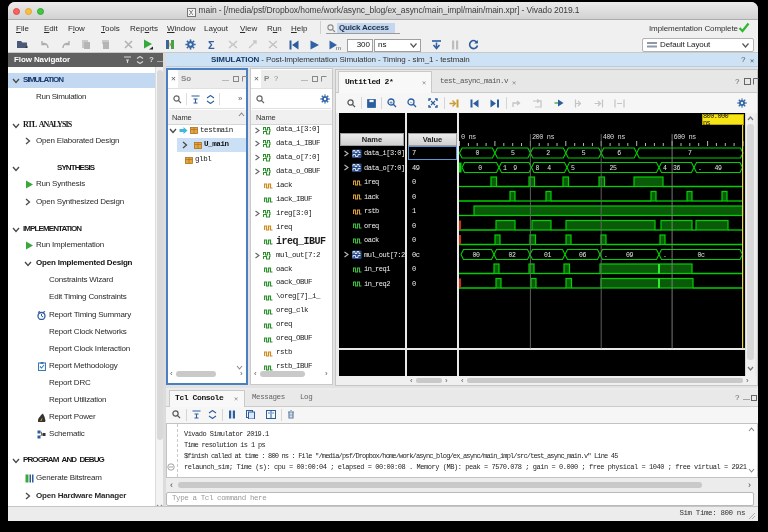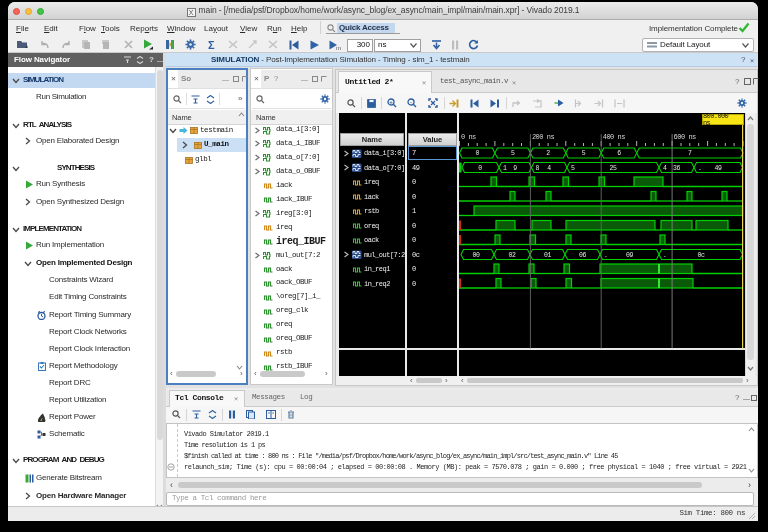--- a/index.html
+++ b/index.html
@@ -6,21 +6,21 @@
 </style></head><body>
 <div style="position:absolute;left:8px;top:2px;width:750px;height:519px;background:#ececec;border-radius:7px;overflow:hidden;"></div>
 <div style="position:absolute;left:8px;top:2px;width:750px;height:18px;background:linear-gradient(#ecebec,#d3d2d3);border-bottom:1px solid #acacac;border-radius:7px 7px 0 0;"></div>
 <div style="position:absolute;left:12.5px;top:8px;width:7px;height:7px;border-radius:50%;background:#f6645c;border:0.5px solid #dd4d44;"></div>
 <div style="position:absolute;left:24.5px;top:8px;width:7px;height:7px;border-radius:50%;background:#f9be3e;border:0.5px solid #dfa52f;"></div>
 <div style="position:absolute;left:36.5px;top:8px;width:7px;height:7px;border-radius:50%;background:#43c644;border:0.5px solid #2fa833;"></div>
 <div style="position:absolute;left:8px;top:11px;width:750px;transform:translateY(-50%);text-align:center;font-family:'Liberation Sans';font-size:8.5px;color:#3c3c3c;letter-spacing:-0.1px;white-space:pre;"><span style="display:inline-block;width:9px;height:9px;border:1px solid #777;background:#f4f4f4;color:#555;font-size:7px;line-height:8px;vertical-align:-2px;margin-right:3px;">X</span>main - [/media/psf/Dropbox/home/work/async_blog/ex_async/main_impl/main/main.xpr] - Vivado 2019.1</div>
 <div style="position:absolute;left:8px;top:20px;width:750px;height:16px;background:#f1f0f1;"></div>
 <div style="position:absolute;left:16px;top:28.5px;transform:translateY(-50%);font-family:'Liberation Sans',monospace;font-size:8px;font-weight:normal;color:#2b2b2b;white-space:pre;line-height:1;"><u>F</u>ile</div>
 <div style="position:absolute;left:44px;top:28.5px;transform:translateY(-50%);font-family:'Liberation Sans',monospace;font-size:8px;font-weight:normal;color:#2b2b2b;white-space:pre;line-height:1;"><u>E</u>dit</div>
-<div style="position:absolute;left:79px;top:28.5px;transform:translateY(-50%);font-family:'Liberation Sans',monospace;font-size:8px;font-weight:normal;color:#2b2b2b;white-space:pre;line-height:1;">F<u>l</u>ow</div>
+<div style="position:absolute;left:68px;top:28.5px;transform:translateY(-50%);font-family:'Liberation Sans',monospace;font-size:8px;font-weight:normal;color:#2b2b2b;white-space:pre;line-height:1;">F<u>l</u>ow</div>
 <div style="position:absolute;left:101px;top:28.5px;transform:translateY(-50%);font-family:'Liberation Sans',monospace;font-size:8px;font-weight:normal;color:#2b2b2b;white-space:pre;line-height:1;"><u>T</u>ools</div>
 <div style="position:absolute;left:130px;top:28.5px;transform:translateY(-50%);font-family:'Liberation Sans',monospace;font-size:8px;font-weight:normal;color:#2b2b2b;white-space:pre;line-height:1;">Rep<u>o</u>rts</div>
 <div style="position:absolute;left:167px;top:28.5px;transform:translateY(-50%);font-family:'Liberation Sans',monospace;font-size:8px;font-weight:normal;color:#2b2b2b;white-space:pre;line-height:1;"><u>W</u>indow</div>
 <div style="position:absolute;left:204px;top:28.5px;transform:translateY(-50%);font-family:'Liberation Sans',monospace;font-size:8px;font-weight:normal;color:#2b2b2b;white-space:pre;line-height:1;">La<u>y</u>out</div>
 <div style="position:absolute;left:240px;top:28.5px;transform:translateY(-50%);font-family:'Liberation Sans',monospace;font-size:8px;font-weight:normal;color:#2b2b2b;white-space:pre;line-height:1;"><u>V</u>iew</div>
 <div style="position:absolute;left:267px;top:28.5px;transform:translateY(-50%);font-family:'Liberation Sans',monospace;font-size:8px;font-weight:normal;color:#2b2b2b;white-space:pre;line-height:1;">R<u>u</u>n</div>
 <div style="position:absolute;left:291px;top:28.5px;transform:translateY(-50%);font-family:'Liberation Sans',monospace;font-size:8px;font-weight:normal;color:#2b2b2b;white-space:pre;line-height:1;"><u>H</u>elp</div>
 <div style="position:absolute;left:320px;top:21px;width:1px;height:13px;background:#d0d0d0;"></div>
 <svg style="position:absolute;left:327px;top:24px;" width="9" height="9" viewBox="0 0 9 9">
     <circle cx="3.5" cy="3.5" r="2.6" fill="none" stroke="#8a8a8a" stroke-width="1.1"></circle>
@@ -146,21 +146,21 @@
   </svg>
 <div style="position:absolute;left:8px;top:72.5px;width:147px;height:15px;background:#c3d8f1;"></div>
 <svg style="position:absolute;left:12px;top:76.5px;" width="8" height="8" viewBox="0 0 8 8">
     <path d="M1 2 L4 5.5 L7 2" fill="none" stroke="#4a4a4a" stroke-width="1.3"></path>
   </svg>
 <div style="position:absolute;left:23px;top:80px;transform:translateY(-50%);font-family:'Liberation Sans',monospace;font-size:8px;font-weight:bold;color:#16396b;white-space:pre;line-height:1;letter-spacing:-0.9px;word-spacing:2px;">SIMULATION</div>
 <div style="position:absolute;left:36px;top:97px;transform:translateY(-50%);font-family:'Liberation Sans',monospace;font-size:8px;font-weight:normal;color:#2a2a2a;white-space:pre;line-height:1;letter-spacing:-0.3px;">Run Simulation</div>
 <svg style="position:absolute;left:12px;top:121.5px;" width="8" height="8" viewBox="0 0 8 8">
     <path d="M1 2 L4 5.5 L7 2" fill="none" stroke="#4a4a4a" stroke-width="1.3"></path>
   </svg>
-<div style="position:absolute;left:23px;top:125px;transform:translateY(-50%);font-family:Liberation Sans, sans-serif;font-size:8px;font-weight:bold;color:#1a1a1a;white-space:pre;line-height:1;letter-spacing:-0.9px;word-spacing:2px;">RTL ANALYSIS</div>
+<div style="position:absolute;left:23px;top:125px;transform:translateY(-50%);font-family:Liberation Serif, serif;font-size:8px;font-weight:bold;color:#1a1a1a;white-space:pre;line-height:1;letter-spacing:-0.9px;word-spacing:2px;">RTL ANALYSIS</div>
 <svg style="position:absolute;left:24px;top:137px;" width="8" height="8" viewBox="0 0 8 8">
     <path d="M2 1 L5.5 4 L2 7" fill="none" stroke="#4a4a4a" stroke-width="1.3"></path>
   </svg>
 <div style="position:absolute;left:36px;top:141px;transform:translateY(-50%);font-family:'Liberation Sans',monospace;font-size:8px;font-weight:normal;color:#2a2a2a;white-space:pre;line-height:1;letter-spacing:-0.2px;">Open Elaborated Design</div>
 <svg style="position:absolute;left:12px;top:164.5px;" width="8" height="8" viewBox="0 0 8 8">
     <path d="M1 2 L4 5.5 L7 2" fill="none" stroke="#4a4a4a" stroke-width="1.3"></path>
   </svg>
 <div style="position:absolute;left:23px;top:168px;transform:translateY(-50%);font-family:'Liberation Sans',monospace;font-size:8px;font-weight:bold;color:#1a1a1a;white-space:pre;line-height:1;letter-spacing:-0.9px;word-spacing:2px;padding-left:34px;">SYNTHESIS</div>
 <svg style="position:absolute;left:25px;top:179.5px;" width="9" height="9" viewBox="0 0 9 9">
     <path d="M1 0.5 L8 4.5 L1 8.5 Z" fill="#36a83c"></path>

